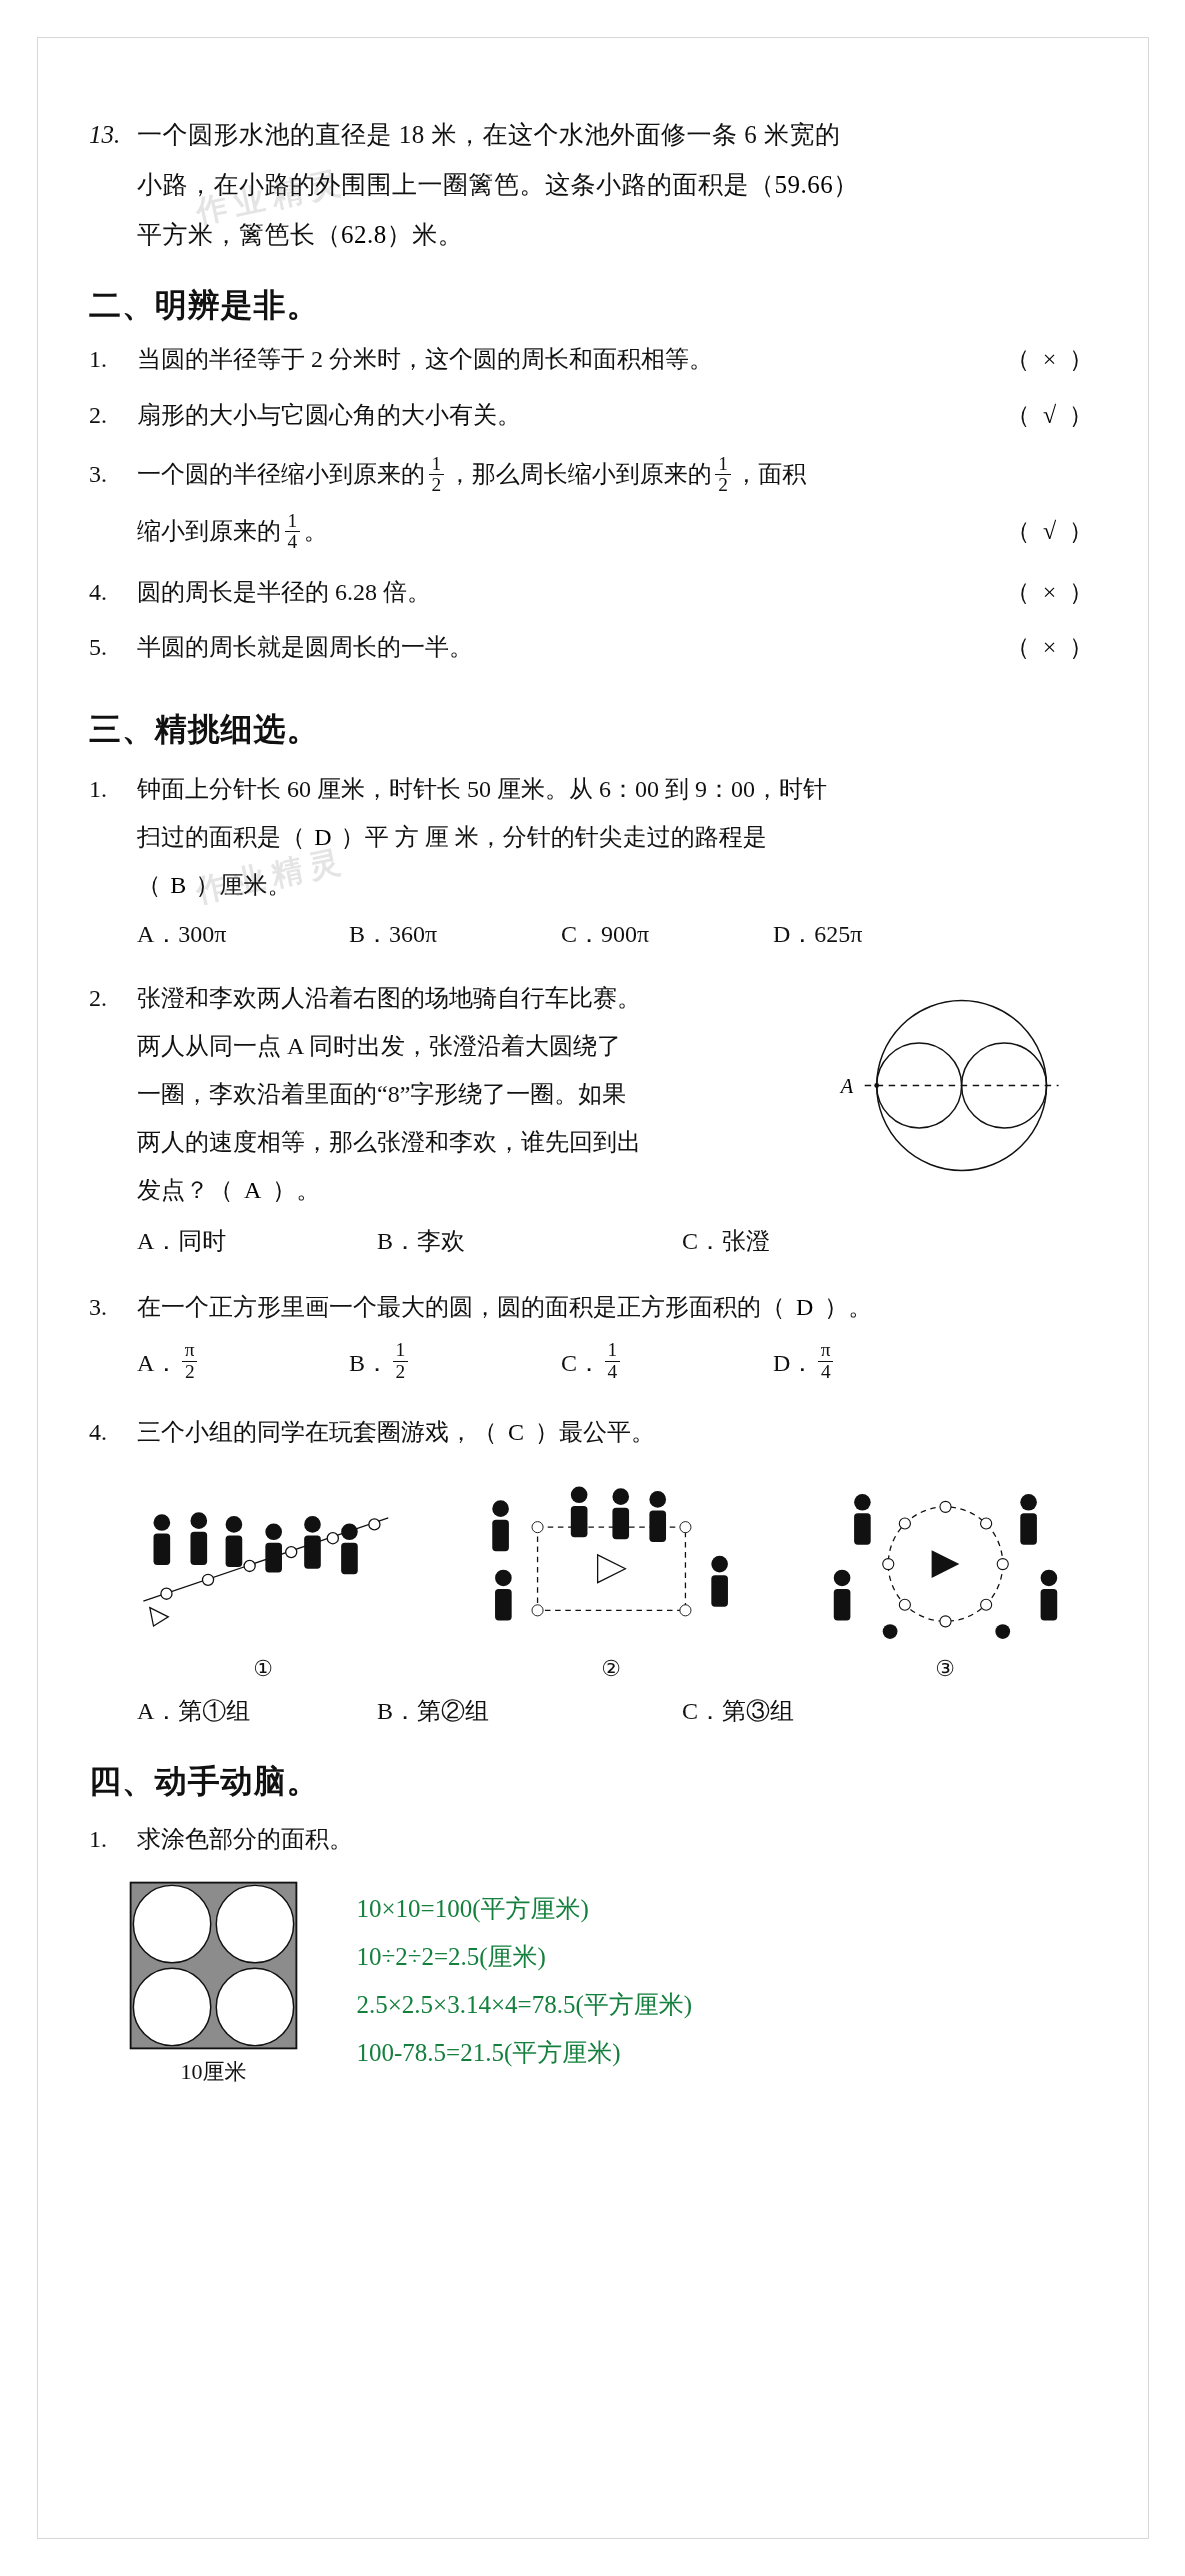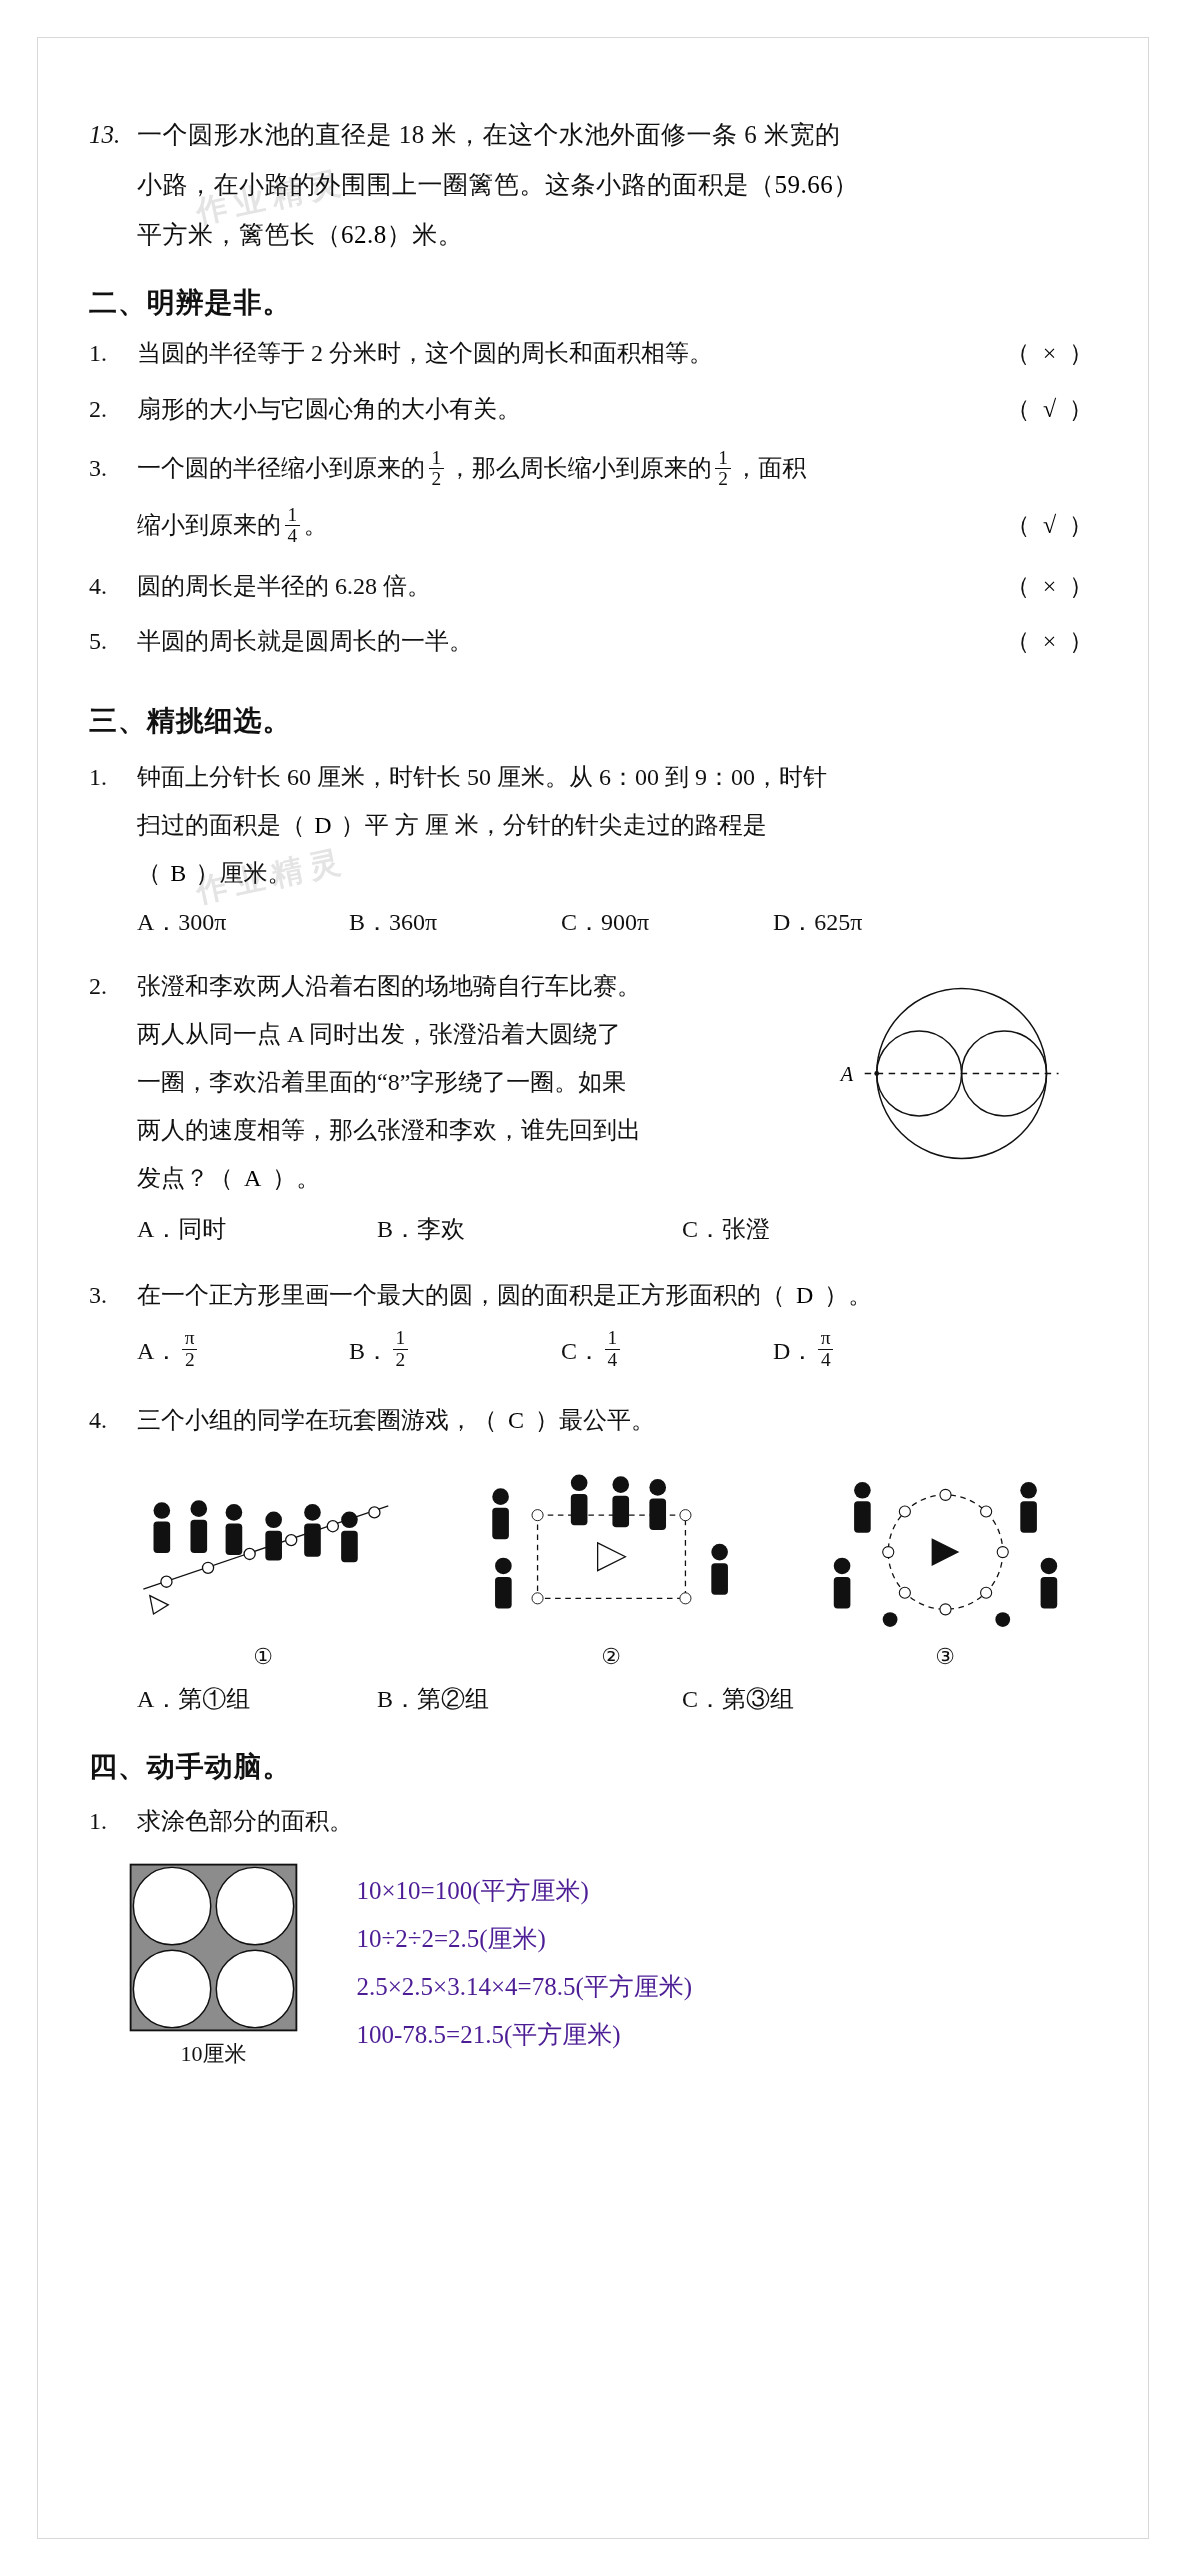--- a/index.html
+++ b/index.html
@@ -44,21 +44,21 @@
   .q13 .num {
     width: 48px;
     flex: none;
     font-style: italic;
     font-family: "Liberation Serif", serif;
     font-size: 25px;
   }
   .q13 .body { width: 960px; letter-spacing: 0.5px;}
 
   .section-title {
-    font-size: 28px;
+    font-size: 32px;
     font-weight: bold;
     margin-top: 24px;
     margin-bottom: 3.7px;
     letter-spacing: 0.9px;
     font-family: Liberation Serif, serif;
   }
 
   .tf-item {
     display: flex;
     align-items: flex-start;
@@ -128,21 +128,21 @@
 
   .shade-fig-wrap {
     display: flex;
     align-items: flex-start;
     margin-top: 14.8px;
   }
   .shade-fig { width: 212px; flex: none; }
   .calc-lines {
     font-size: 25px;
     line-height: 48px;
-    color: #4c1d95;
+    color: #15803d;
     padding-left: 18.5px;
     padding-top: 7.4px;
   }
 
   .watermark {
     position: absolute;
     color: rgba(120,120,120,0.20);
     font-size: 31px;
     font-family: "Liberation Serif", serif;
     letter-spacing: 7.4px;

